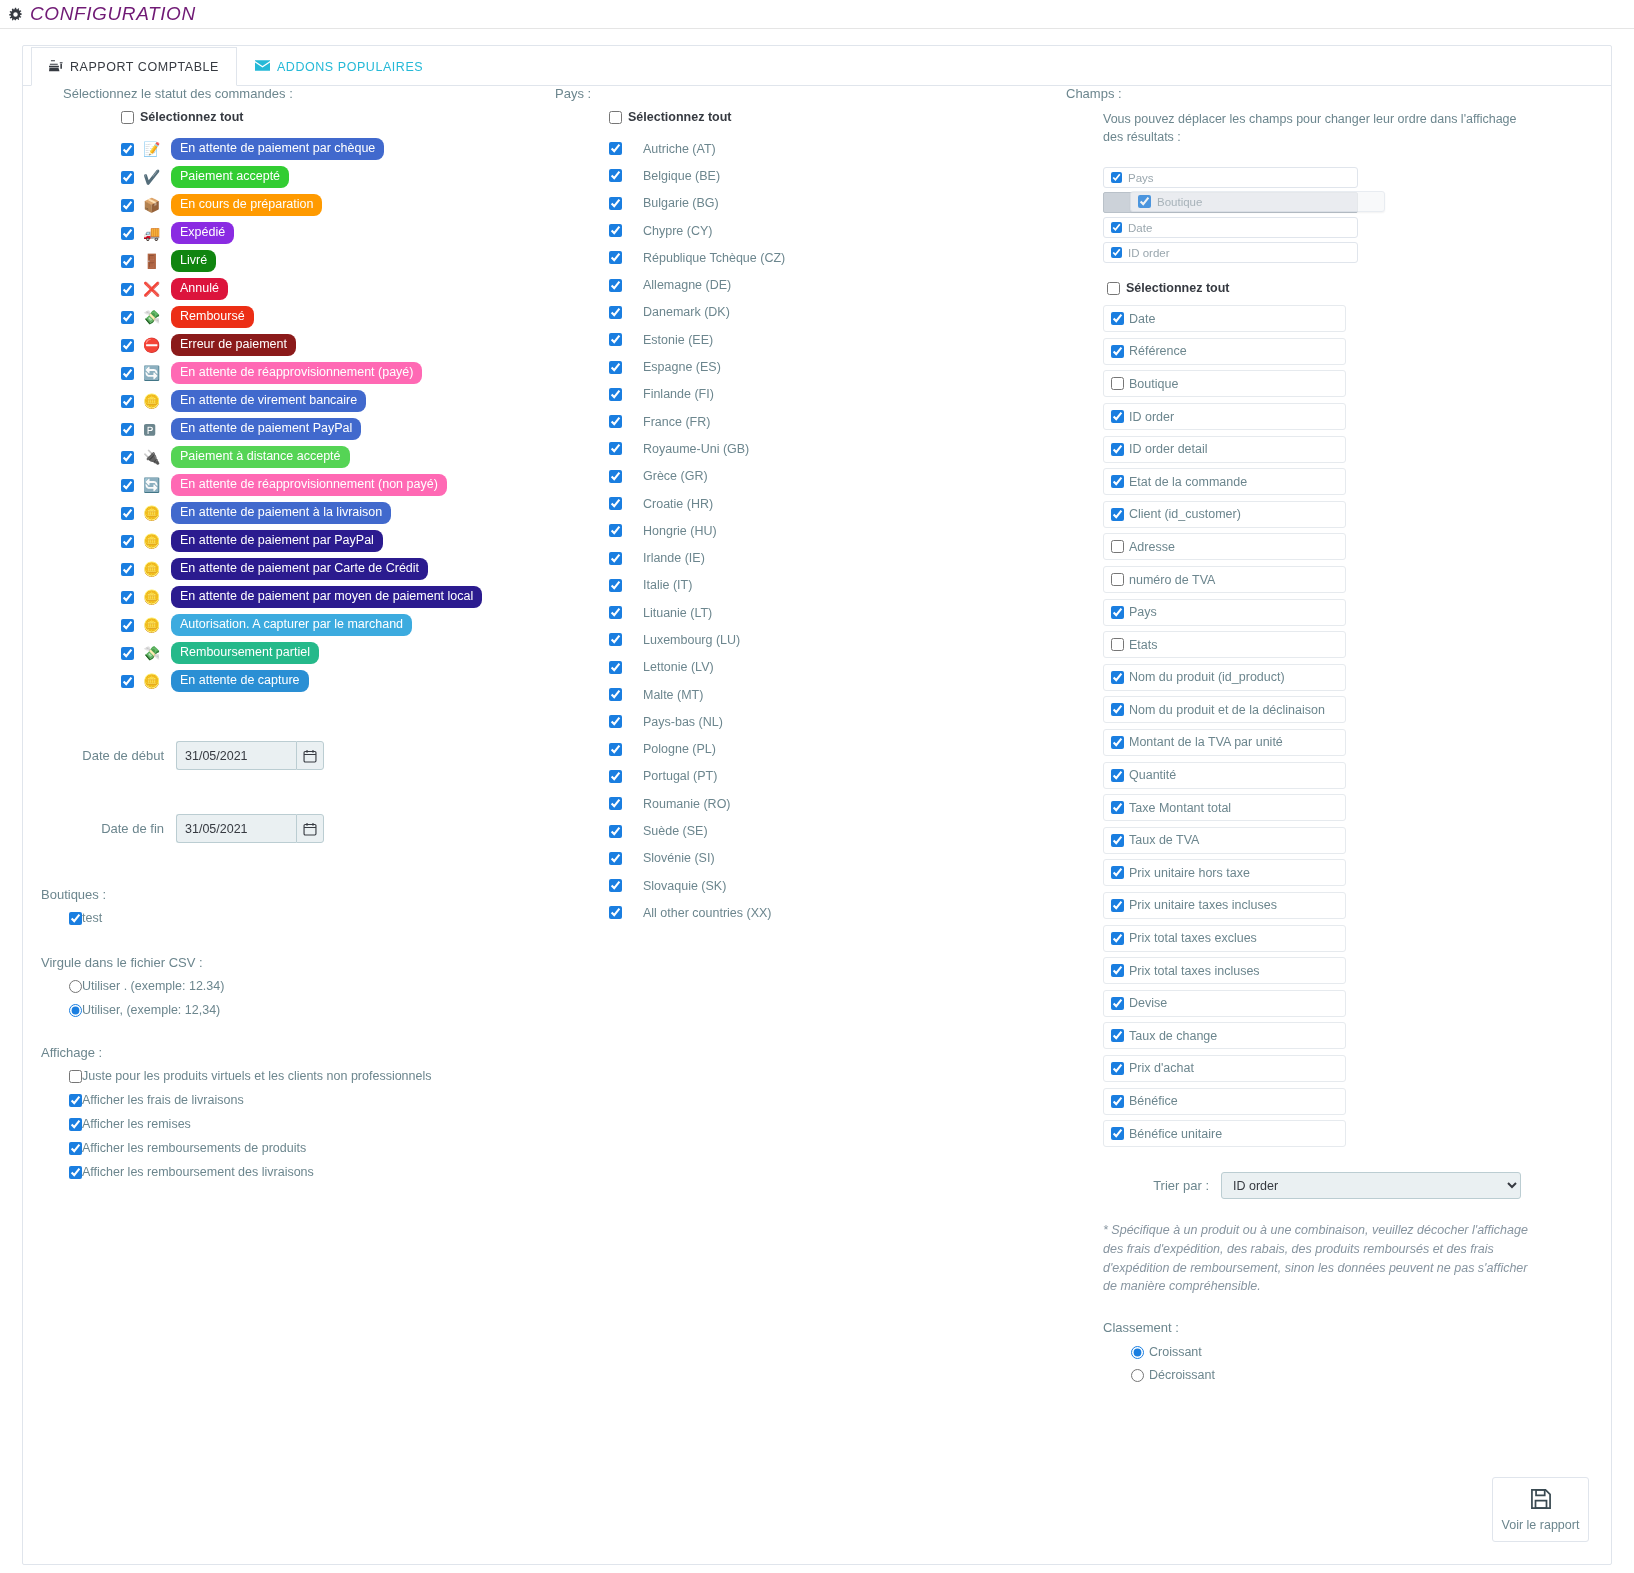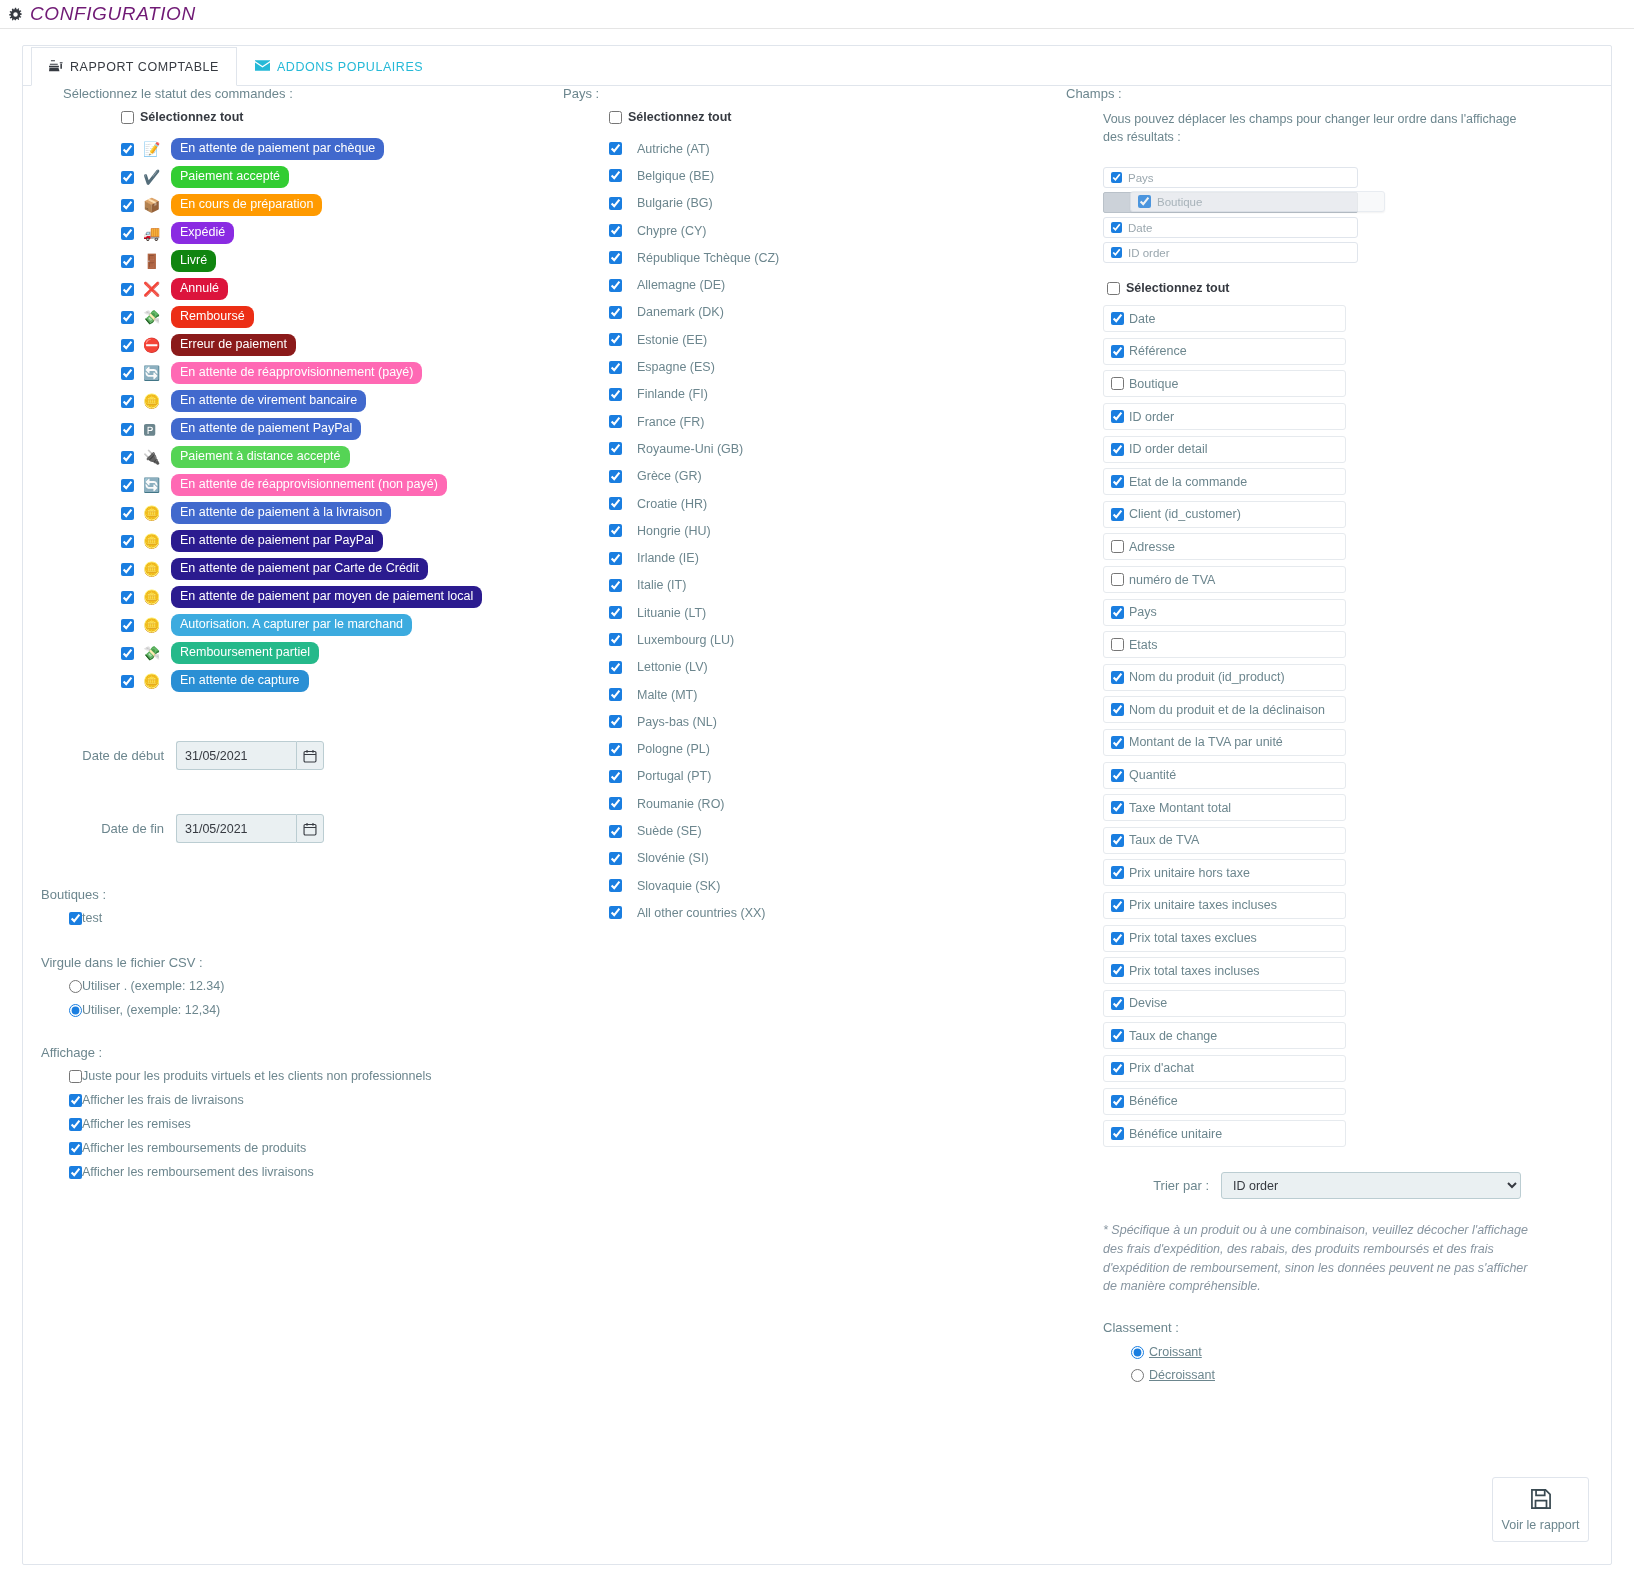--- a/index.html
+++ b/index.html
@@ -142,21 +142,21 @@
   .blk .opt {
     display:flex; align-items:center; 
     margin-left:28px; margin-bottom:10px;
     font-size:12.5px; color:#6c868e;
   }
 
   
   .pays-list { margin-left:68px; }
   .pays-list .selectall { margin-bottom:11px; }
   .pays-row {
-    display:flex; align-items:center; gap:15px;
+    display:flex; align-items:center; gap:21px;
     height:27.3px;
     font-size:12.5px; color:#6c868e;
   }
 
   
   .champs-inner { margin-left:62px; width:460px; }
   .champs-hint { font-size:12.5px; color:#6c868e; line-height:1.45; width:430px; margin-bottom:21px; }
 
   .sortable { position:relative; width:255px; margin-bottom:18px; }
   .sortitem {
@@ -221,21 +221,21 @@
     margin-top:22px; width:430px;
     font-style:italic; font-size:12.5px;
     color:#8795a0; line-height:1.5;
   }
 
   .classement { margin-top:24px; }
   .classement .hdr { font-size:13px; color:#6c868e; margin-bottom:10px; }
   .classement .opt {
     display:flex; align-items:center; gap:5px;
     margin-left:28px; margin-bottom:9px;
-    font-size:12.5px; color:#6c868e;text-decoration:underline;
+    font-size:12.5px; color:#6c868e;
   }
 
   .savebtn {
     position:absolute; right:22px; bottom:22px;
     width:97px; height:65px;
     border:1px solid #e0e5ec; border-radius:3px;
     background:#fff; cursor:pointer;
     display:flex; flex-direction:column;
     align-items:center; justify-content:center; gap:5px;
     font-family:"Liberation Sans", sans-serif;
@@ -497,21 +497,21 @@
   </label>
   <label class="opt">
     <input type="checkbox" checked="" style="">
     <span>Afficher les remboursement des livraisons</span>
   </label>
           </div>
       </div>
     </div>
 
     <div class="col col-pays">
-      <div class="section-label" style="margin-left:22px">Pays :</div>
+      <div class="section-label" style="margin-left:14px">Pays :</div>
       <div class="pays-list">
         <label class="selectall">
           <input type="checkbox" style="">
           <span>Sélectionnez tout</span>
         </label>
         <div id="pays-rows">
   <label class="pays-row">
     <input type="checkbox" checked="" style="">
     <span>Autriche (AT)</span>
   </label>

